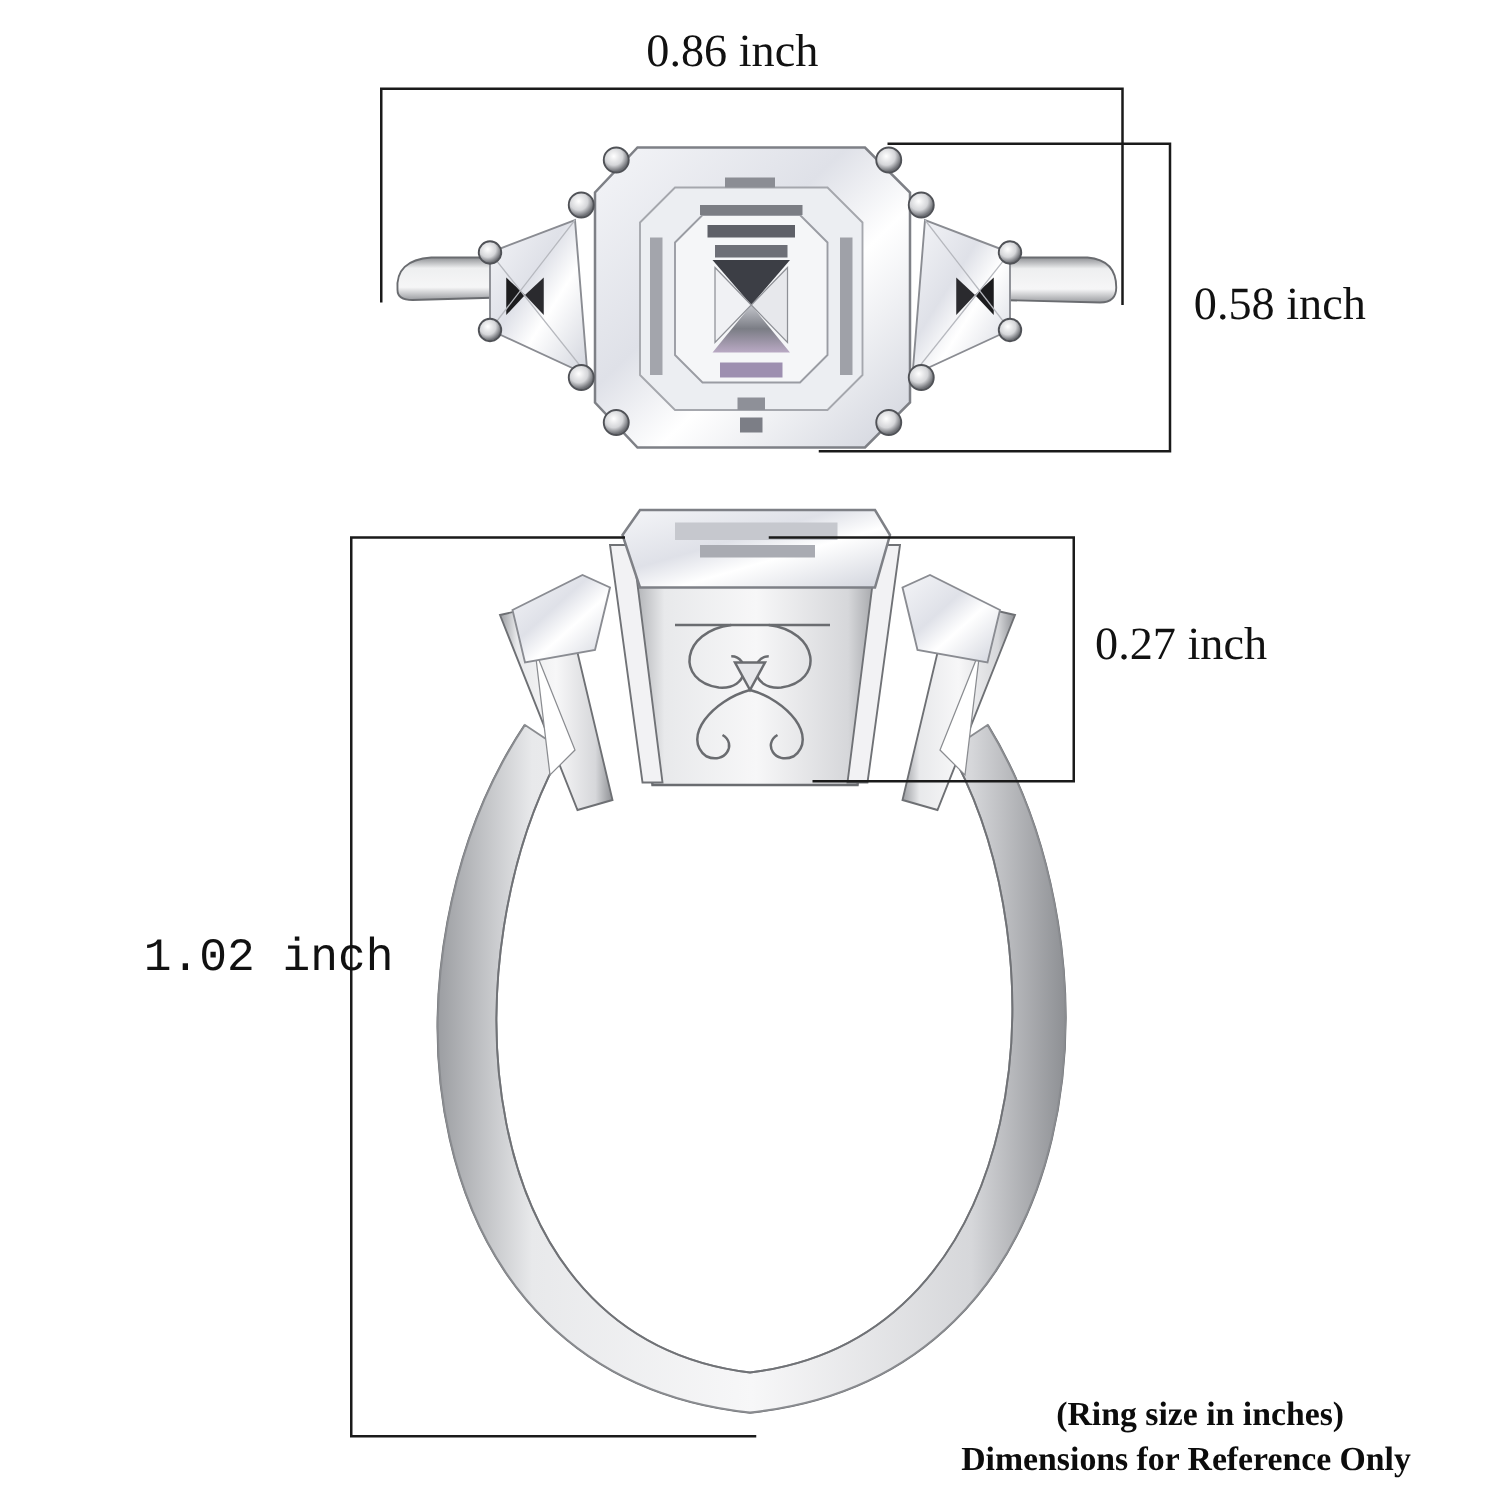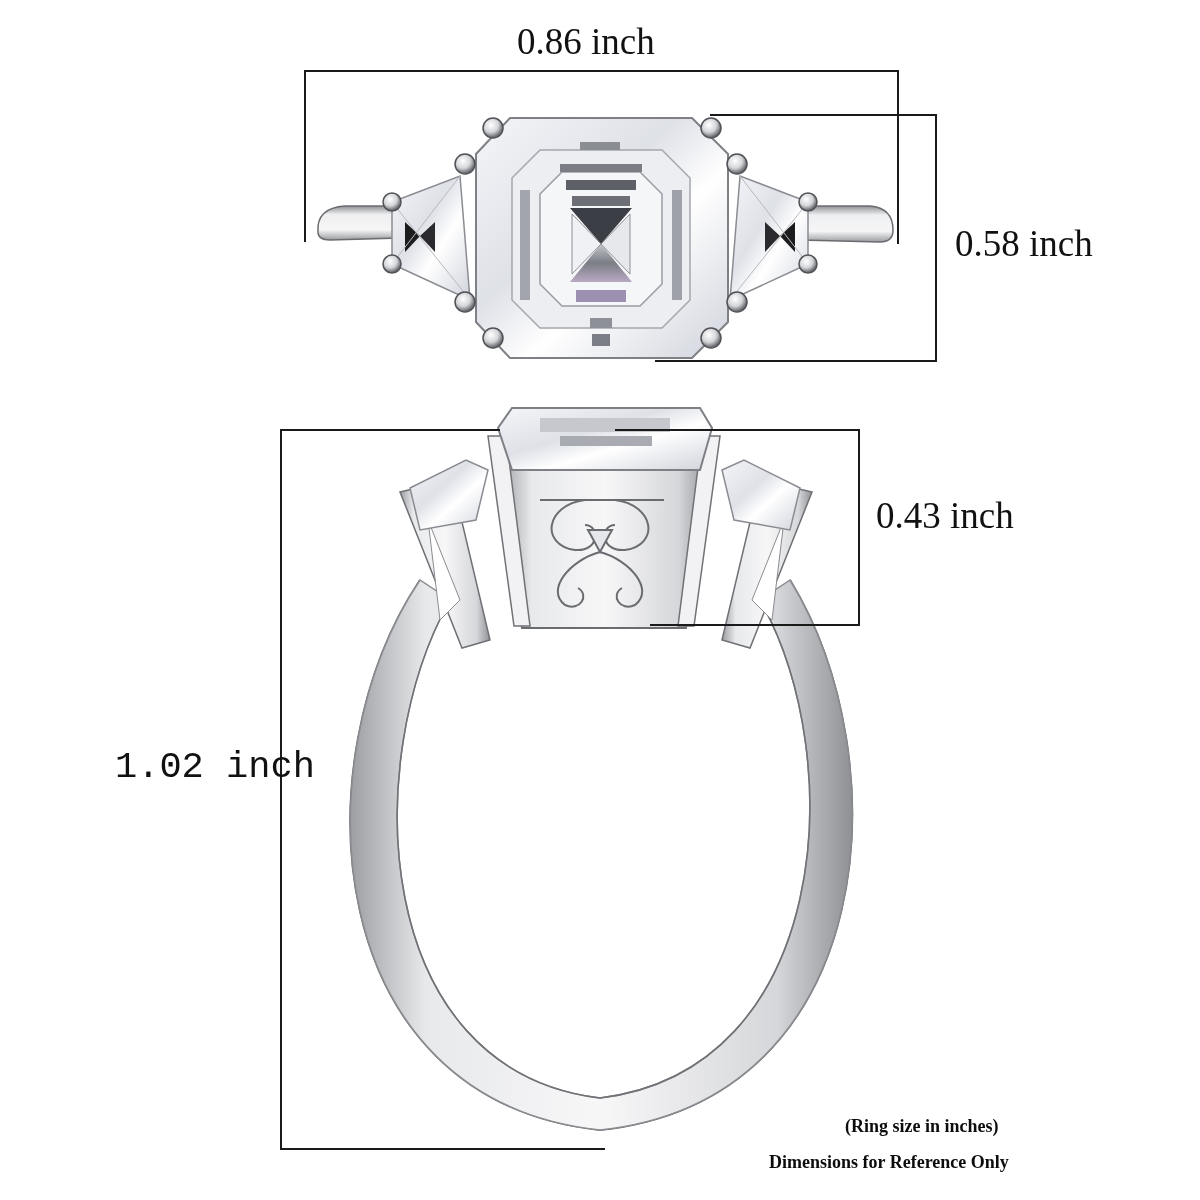--- a/index.html
+++ b/index.html
@@ -32,21 +32,21 @@
       color: #111111;
     }
     .label-top { left: 517px; top: 23px; }
     .label-035 { left: 955px; top: 225px; }
     .label-027 { left: 876px; top: 497px; }
     .label-102 { left: 115px; top: 749px; font-family: Liberation Mono, monospace; }
     .note {
       position: absolute;
       font-family: "Liberation Serif", "DejaVu Serif", serif;
       font-weight: bold;
-      font-size: 18px;
+      font-size: 27px;
       line-height: 1.15;
       white-space: nowrap;
       text-align: center;
       color: #0c0c0c;
     }
     .note-1 { left: 845px; top: 1116px; }
     .note-2 { left: 769px; top: 1152px; }
   </style>
 </head>
 <body>
@@ -184,18 +184,18 @@
       <polyline points="710,115 936,115 936,361 655,361"></polyline>
 
       <polyline points="615,430 859,430 859,625 650,625"></polyline>
 
       <polyline points="500,430 281,430 281,1149 605,1149"></polyline>
     </g>
   </svg>
 
   <div class="dim-label label-top">0.86 inch</div>
   <div class="dim-label label-035">0.58 inch</div>
-  <div class="dim-label label-027">0.43 inch</div>
+  <div class="dim-label label-027">0.27 inch</div>
   <div class="dim-label label-102">1.02 inch</div>
 
   <div class="note note-1">(Ring size in inches)</div>
   <div class="note note-2">Dimensions for Reference Only</div>
 </div>
 
 </body></html>

